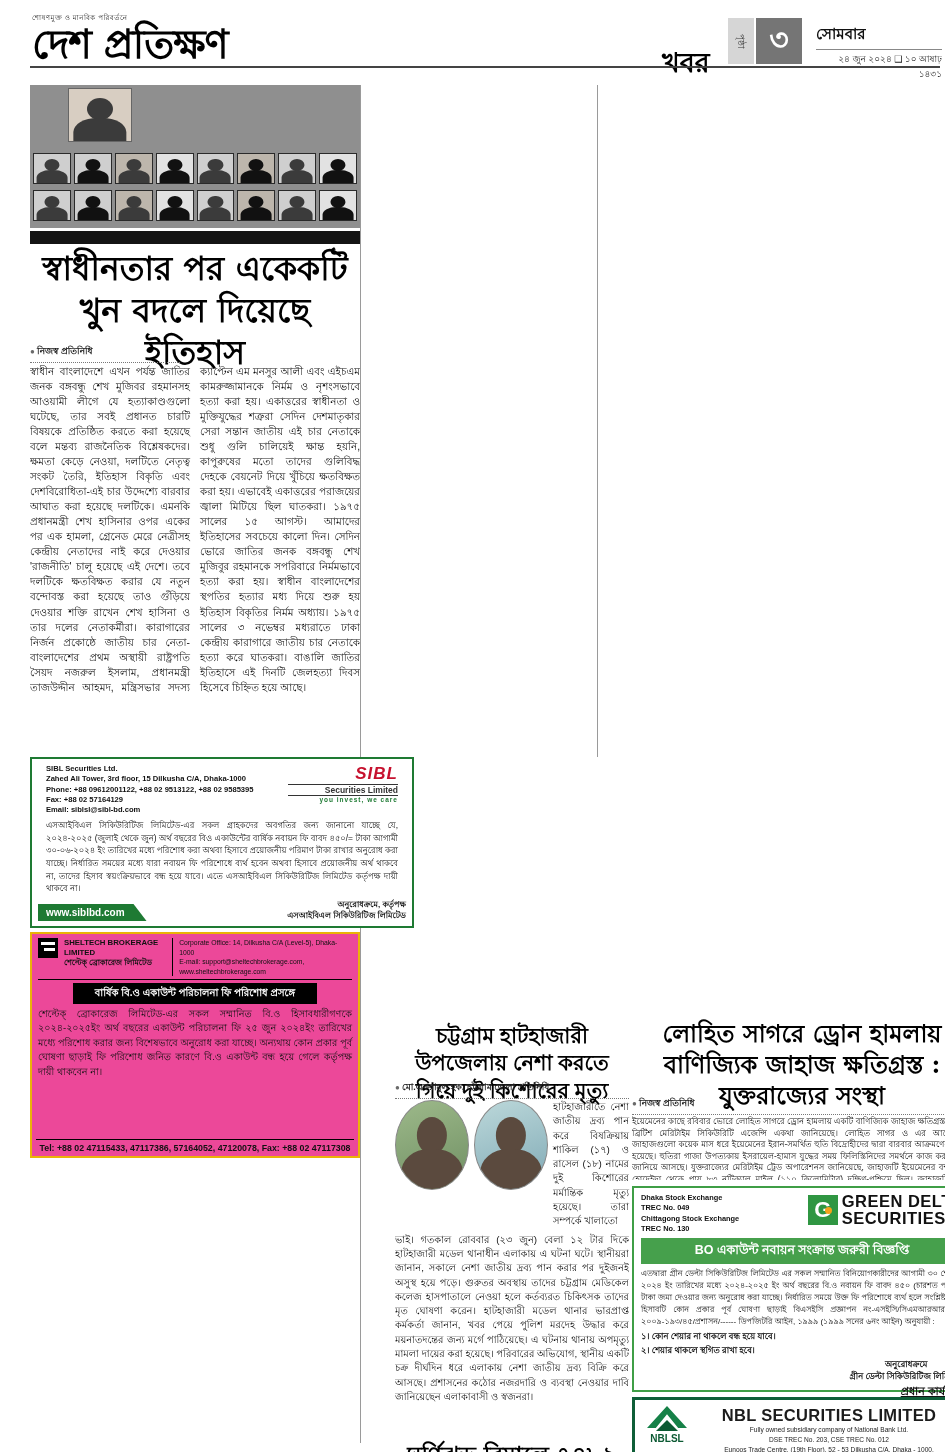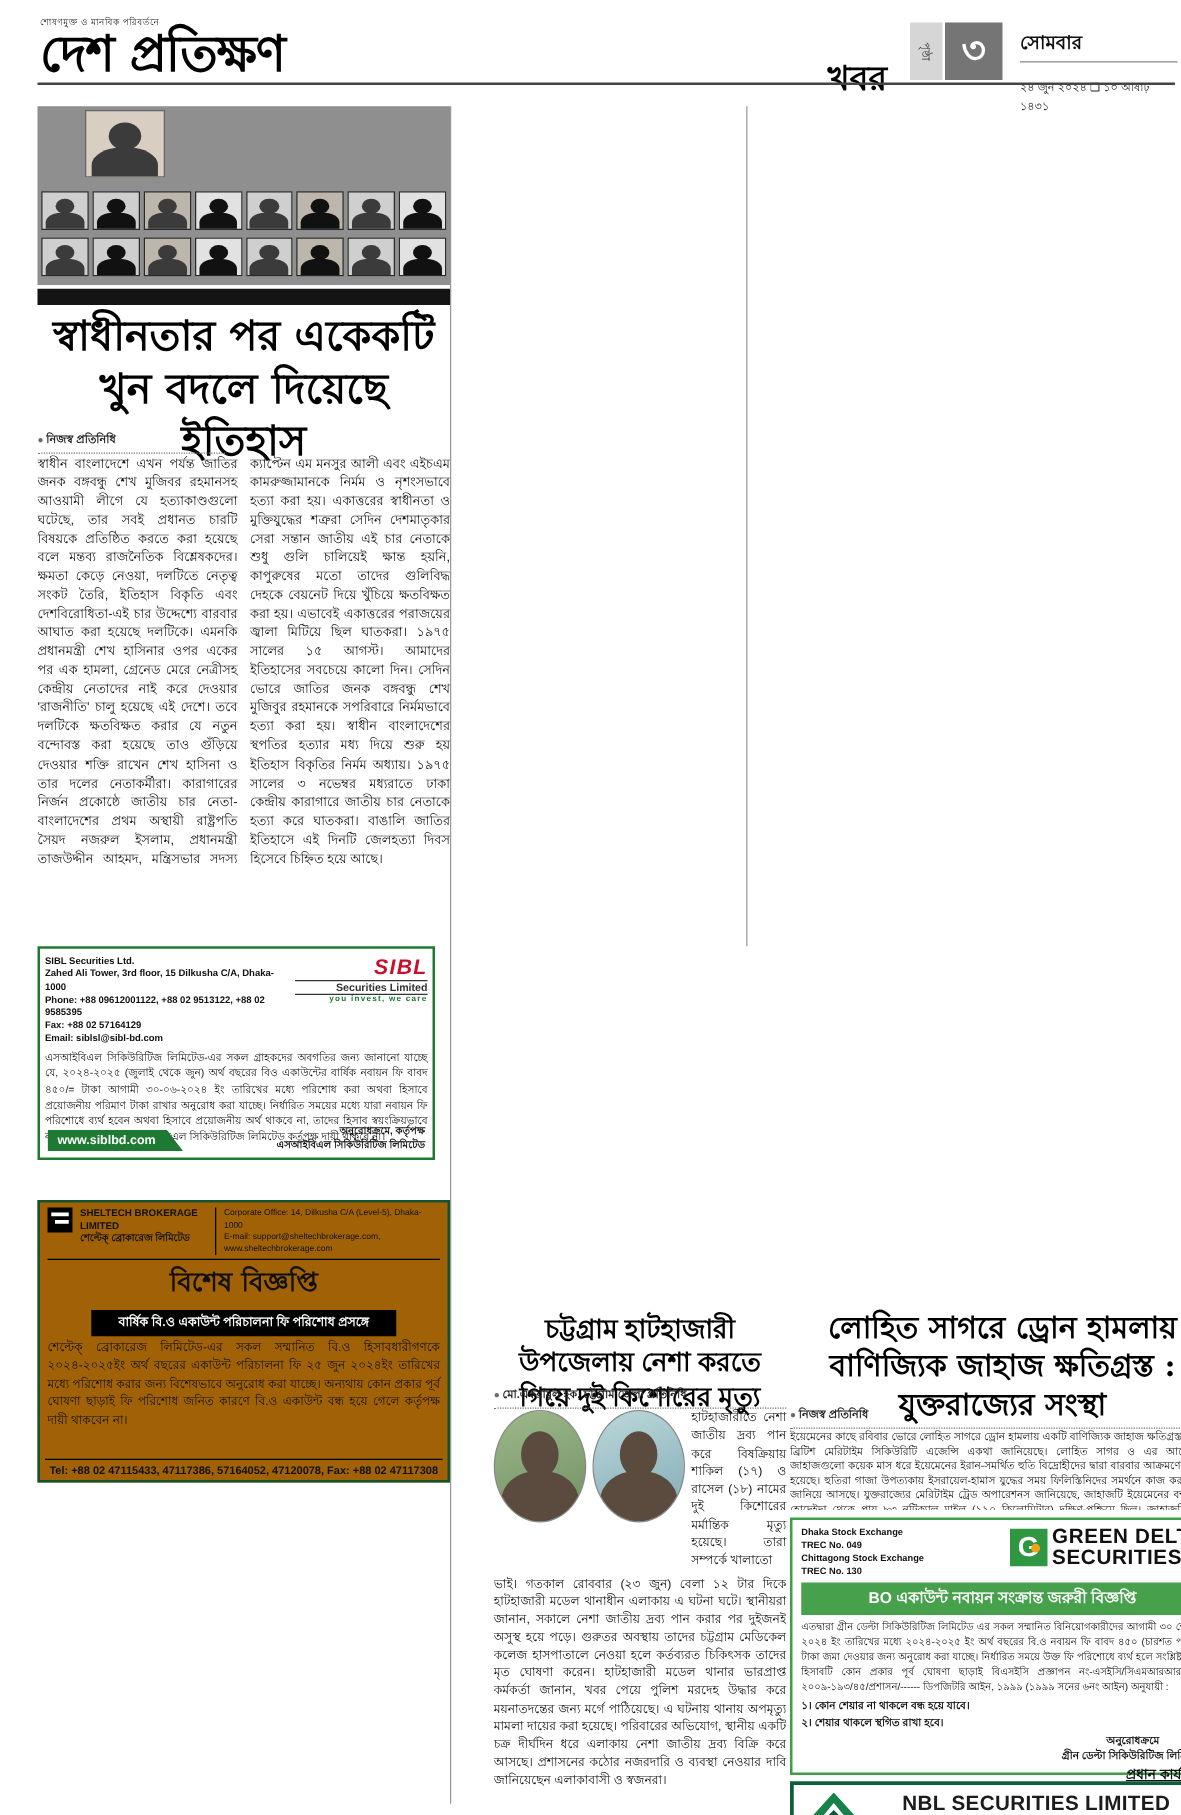--- a/index.html
+++ b/index.html
@@ -11,21 +11,21 @@
   
   .tagline{font-size:7px;color:#222;letter-spacing:.5px;}
   .paper-name{font-size:40px;font-weight:900;letter-spacing:-1px;line-height:1;color:#000;
               font-family:"DejaVu Serif","Liberation Serif",serif;}
   .hdr-section{font-size:27px;font-weight:900;color:#000;}
   .page-word{width:26px;height:46px;background:#d6d6d6;color:#333;font-size:9px;
              display:flex;align-items:center;justify-content:center;writing-mode:vertical-rl;}
   .page-num{width:46px;height:46px;background:#757575;color:#fff;font-size:30px;font-weight:bold;
             display:flex;align-items:center;justify-content:center;}
   .day{font-size:15px;font-weight:bold;border-bottom:1px solid #888;padding-bottom:2px;}
-  .date{font-size:9px;color:#222;margin-top:13px;}
+  .date{font-size:9px;color:#222;margin-top:2px;text-align:right;}
   .hdr-rule{left:30px;top:66px;width:910px;height:2px;background:#444;}
   .colrule{background:#9a9a9a;width:1px;}
   
   .collage{left:30px;top:85px;width:330px;height:143px;background:#8f8f8f;padding:0;}
   .big-photo{position:absolute;left:38px;top:3px;width:62px;height:52px;background:#d8cec2;border:1px solid #666;overflow:hidden;}
   .bust{position:relative;width:100%;height:100%;}
   .bust::before{content:"";position:absolute;left:50%;top:18%;transform:translateX(-50%);
                 width:42%;height:42%;border-radius:50%;background:#3b3b3b;}
   .bust::after{content:"";position:absolute;left:50%;top:55%;transform:translateX(-50%);
                width:86%;height:60%;border-radius:45% 45% 0 0;background:#3b3b3b;}
@@ -47,34 +47,34 @@
   .mid-hl2{font-size:23px;line-height:1.3;font-weight:900;color:#000;text-align:center;
            font-family:"DejaVu Serif","Liberation Serif",serif;}
   .photo-ellipse{width:72px;height:88px;border-radius:50%;border:1px solid #888;overflow:hidden;flex:none;}
   .ph-a{background:linear-gradient(160deg,#9db98a,#6f8f63);}
   .ph-b{background:linear-gradient(160deg,#bcd8da,#7fa9b5);}
   .photo-ellipse .bust::before,.photo-ellipse .bust::after{background:#5b4a3e;}
   
   .ad{box-sizing:border-box;}
   .banner{color:#fff;font-weight:bold;text-align:center;}
   
-  .sibl{left:30px;top:757px;width:318px;height:171px;border:2px solid #1e7a33;padding:5px 4px;background:#fff;}
+  .sibl{left:30px;top:757px;width:384px;height:171px;border:2px solid #1e7a33;padding:5px 14px;background:#fff;}
   .sibl-contact{font-size:7.6px;font-weight:bold;line-height:1.35;color:#111;}
   .sibl-logo{width:110px;text-align:right;}
   .sibl-mark{font-size:17px;font-weight:900;color:#c6112e;letter-spacing:1px;font-style:italic;}
   .sibl-sub{font-size:8.5px;font-weight:bold;color:#333;border-top:1px solid #333;border-bottom:1px solid #333;}
   .sibl-tag{font-size:6.5px;color:#1e7a33;font-weight:bold;letter-spacing:1px;}
   .sibl-banner{background:#2f8a3d;font-size:10.6px;padding:3px 2px;margin-top:3px;}
   .sibl-body{font-size:8.4px;line-height:1.5;margin-top:4px;}
   .sibl-foot{position:absolute;bottom:5px;left:6px;right:6px;display:flex;justify-content:space-between;align-items:flex-end;}
   .sibl-web{background:#1e7a33;color:#fff;font-size:10px;font-weight:bold;padding:3px 22px 3px 8px;
             clip-path:polygon(0 0,88% 0,100% 100%,0 100%);}
   .sibl-sig{font-size:8px;font-weight:bold;text-align:right;line-height:1.4;}
   
-  .shel{left:30px;top:932px;width:330px;height:226px;border:2px solid #14532d;background:#a16207;padding:4px 6px;margin-top:28px;}
+  .shel{left:30px;top:932px;width:330px;height:226px;border:2px solid #eab308;background:#ec4899;padding:4px 6px;}
   .shel-hdr{display:flex;gap:6px;border-bottom:1.5px solid #000;padding-bottom:3px;}
   .shel-mark{width:20px;height:20px;background:#000;flex:none;position:relative;}
   .shel-mark::before{content:"";position:absolute;left:3px;top:4px;width:14px;height:3px;background:#fff;}
   .shel-mark::after{content:"";position:absolute;left:6px;top:10px;width:11px;height:3px;background:#fff;}
   .shel-name{font-size:7.8px;font-weight:900;line-height:1.3;border-right:1.5px solid #000;padding-right:5px;}
   .shel-office{font-size:6.8px;line-height:1.4;color:#111;}
   .shel-title{font-size:21px;font-weight:900;text-align:center;margin-top:2px;
               font-family:"DejaVu Serif","Liberation Serif",serif;}
   .shel-subbanner{background:#000;color:#fff;font-size:10px;font-weight:bold;text-align:center;
                   width:78%;margin:3px auto;padding:2px 0;}
@@ -226,21 +226,20 @@
       <div class="shel-mark"></div>
       <div class="shel-name">
         <div>SHELTECH BROKERAGE LIMITED</div>
         <div>শেল্টেক্‌ ব্রোকারেজ লিমিটেড</div>
       </div>
       <div class="shel-office">
         <div>Corporate Office: 14, Dilkusha C/A (Level-5), Dhaka-1000</div>
         <div>E-mail: support@sheltechbrokerage.com, www.sheltechbrokerage.com</div>
       </div>
     </div>
-    <div class="shel-title">বিশেষ বিজ্ঞপ্তি</div>
 
   <div class="abs mid-hl" style="left:363px;top:88px;width:234px;">চট্টগ্রাম হাটহাজারী উপজেলায় নেশা করতে গিয়ে দুই কিশোরের মৃত্যু</div>
   <div class="abs byline" style="left:363px;top:146px;width:234px;">মো.একরামুল হক, চট্টগ্রাম জেলা প্রতিনিধি</div>
   <div class="abs" style="left:363px;top:166px;width:234px;">
     <div style="display:flex;gap:5px;">
       <div class="photo-ellipse ph-a">
             <div class="bust"></div>
           </div>
       <div class="photo-ellipse ph-b">
             <div class="bust"></div>

